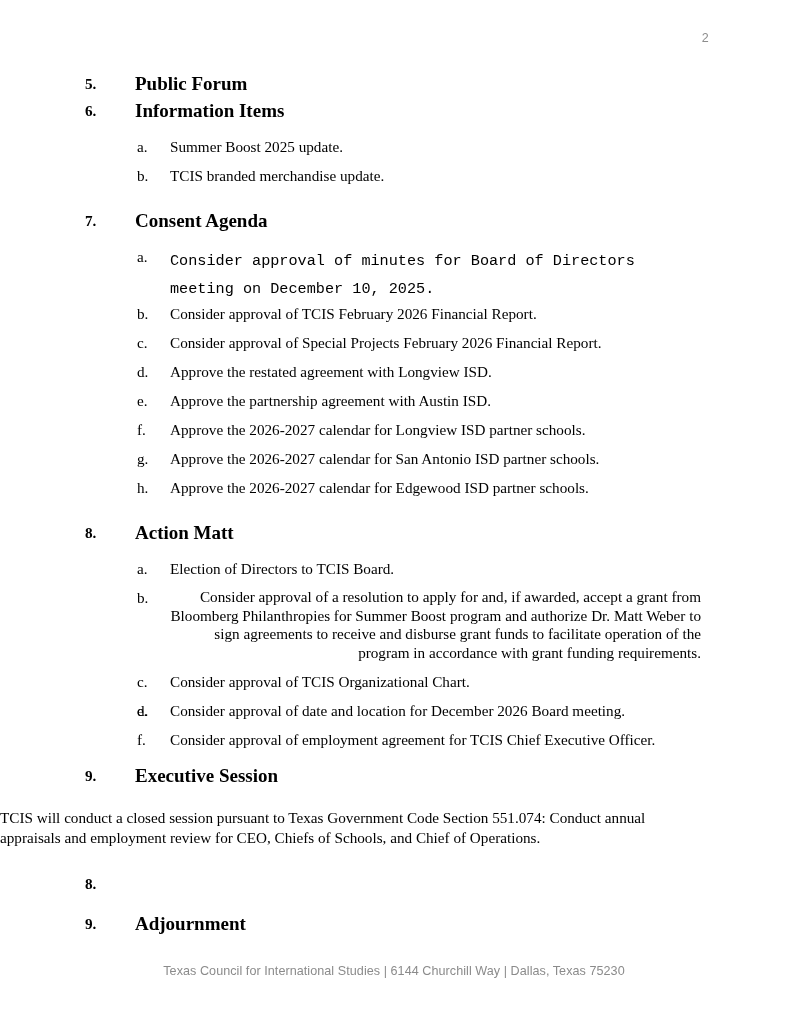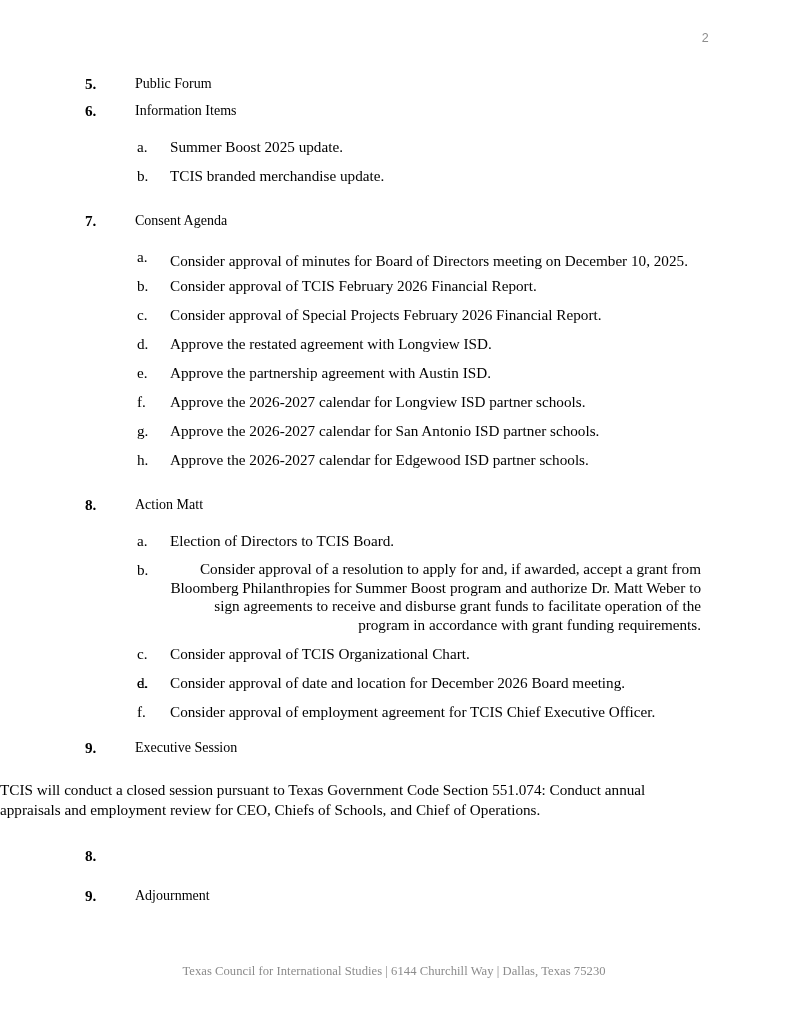--- a/index.html
+++ b/index.html
@@ -53,22 +53,22 @@
   }
   .agenda-item .num {
     position: absolute;
     left: 85px;
     top: 0;
     font-weight: bold;
     font-size: 15.2px;
     line-height: 20px;
   }
   .agenda-item .heading {
-    font-weight: normal;
-    font-size: 14px;
+    font-weight: bold;
+    font-size: 19px;
     line-height: 20px;
     display: block;
   }
 
   
   .gap-sm  { height: 7px; }
   .gap-md  { height: 16px; }
   .gap-lg  { height: 22px; }
   .gap-xl  { height: 27px; }
 
@@ -85,21 +85,21 @@
   .subitem .letter {
     position: absolute;
     left: 137px;
     top: 0;
     font-size: 15.2px;
     line-height: 20px;
   }
   .subitem .text { display: block; }
 
   
-  .subitem.loose .text { line-height: 28px; }
+  .subitem.loose .text { line-height: 28px; font-family: Liberation Mono, monospace; }
   .subitem.loose { margin-bottom: 1px; }
 
   
   .subitem.tight .text { line-height: 18.5px; text-align: right; }
   .subitem.tight { margin-bottom: 10px; }
 
   
   .body-para {
     padding-right: 85px;
     font-size: 15.2px;
@@ -119,21 +119,21 @@
     padding-bottom: 3px;
   }
 
   
   .footer {
     position: absolute;
     left: 0;
     right: 0;
     top: 964px;
     text-align: center;
-    font-family: Liberation Serif, serif;
+    font-family: Liberation Sans, sans-serif;
     font-size: 12.6px;
     color: #8b8b8b;
     letter-spacing: 0.05px;
   }
 </style>
 </head>
 <body>
 
 <div class="page">
 

